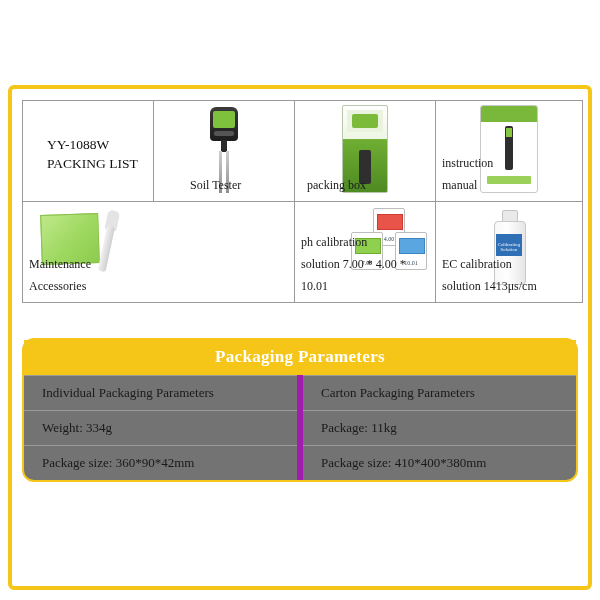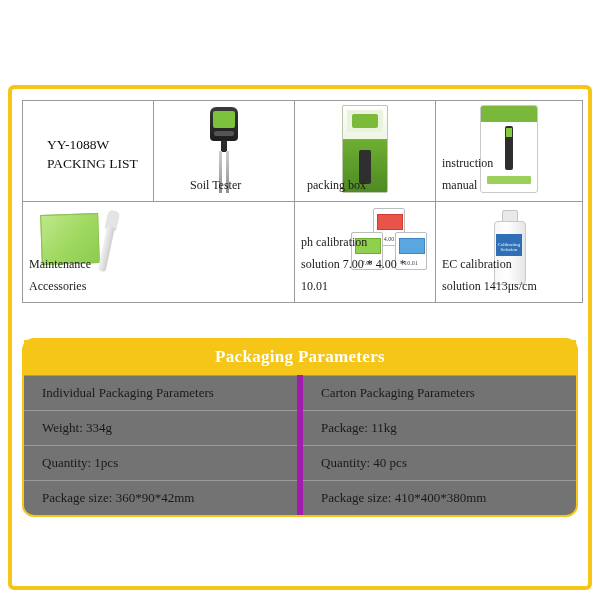--- a/index.html
+++ b/index.html
@@ -459,24 +459,20 @@
       <tbody>
           <tr>
         <td style="width:50%;margin-left:16px;">Individual Packaging Parameters</td>
         <td class="right-col" style="width:50%;">Carton Packaging Parameters</td>
       </tr>
       <tr>
         <td>Weight:  334g</td>
         <td class="right-col">Package: 11kg</td>
       </tr>
       <tr>
-        <td>Quantity:  1pcs</td>
-        <td class="right-col">Quantity: 40 pcs</td>
-      </tr>
-      <tr>
         <td>Package size: 360*90*42mm</td>
         <td class="right-col">Package size: 410*400*380mm</td>
       </tr>
     </tbody>
       </table>
   </div>
 
 </div>
 
 </body></html>

